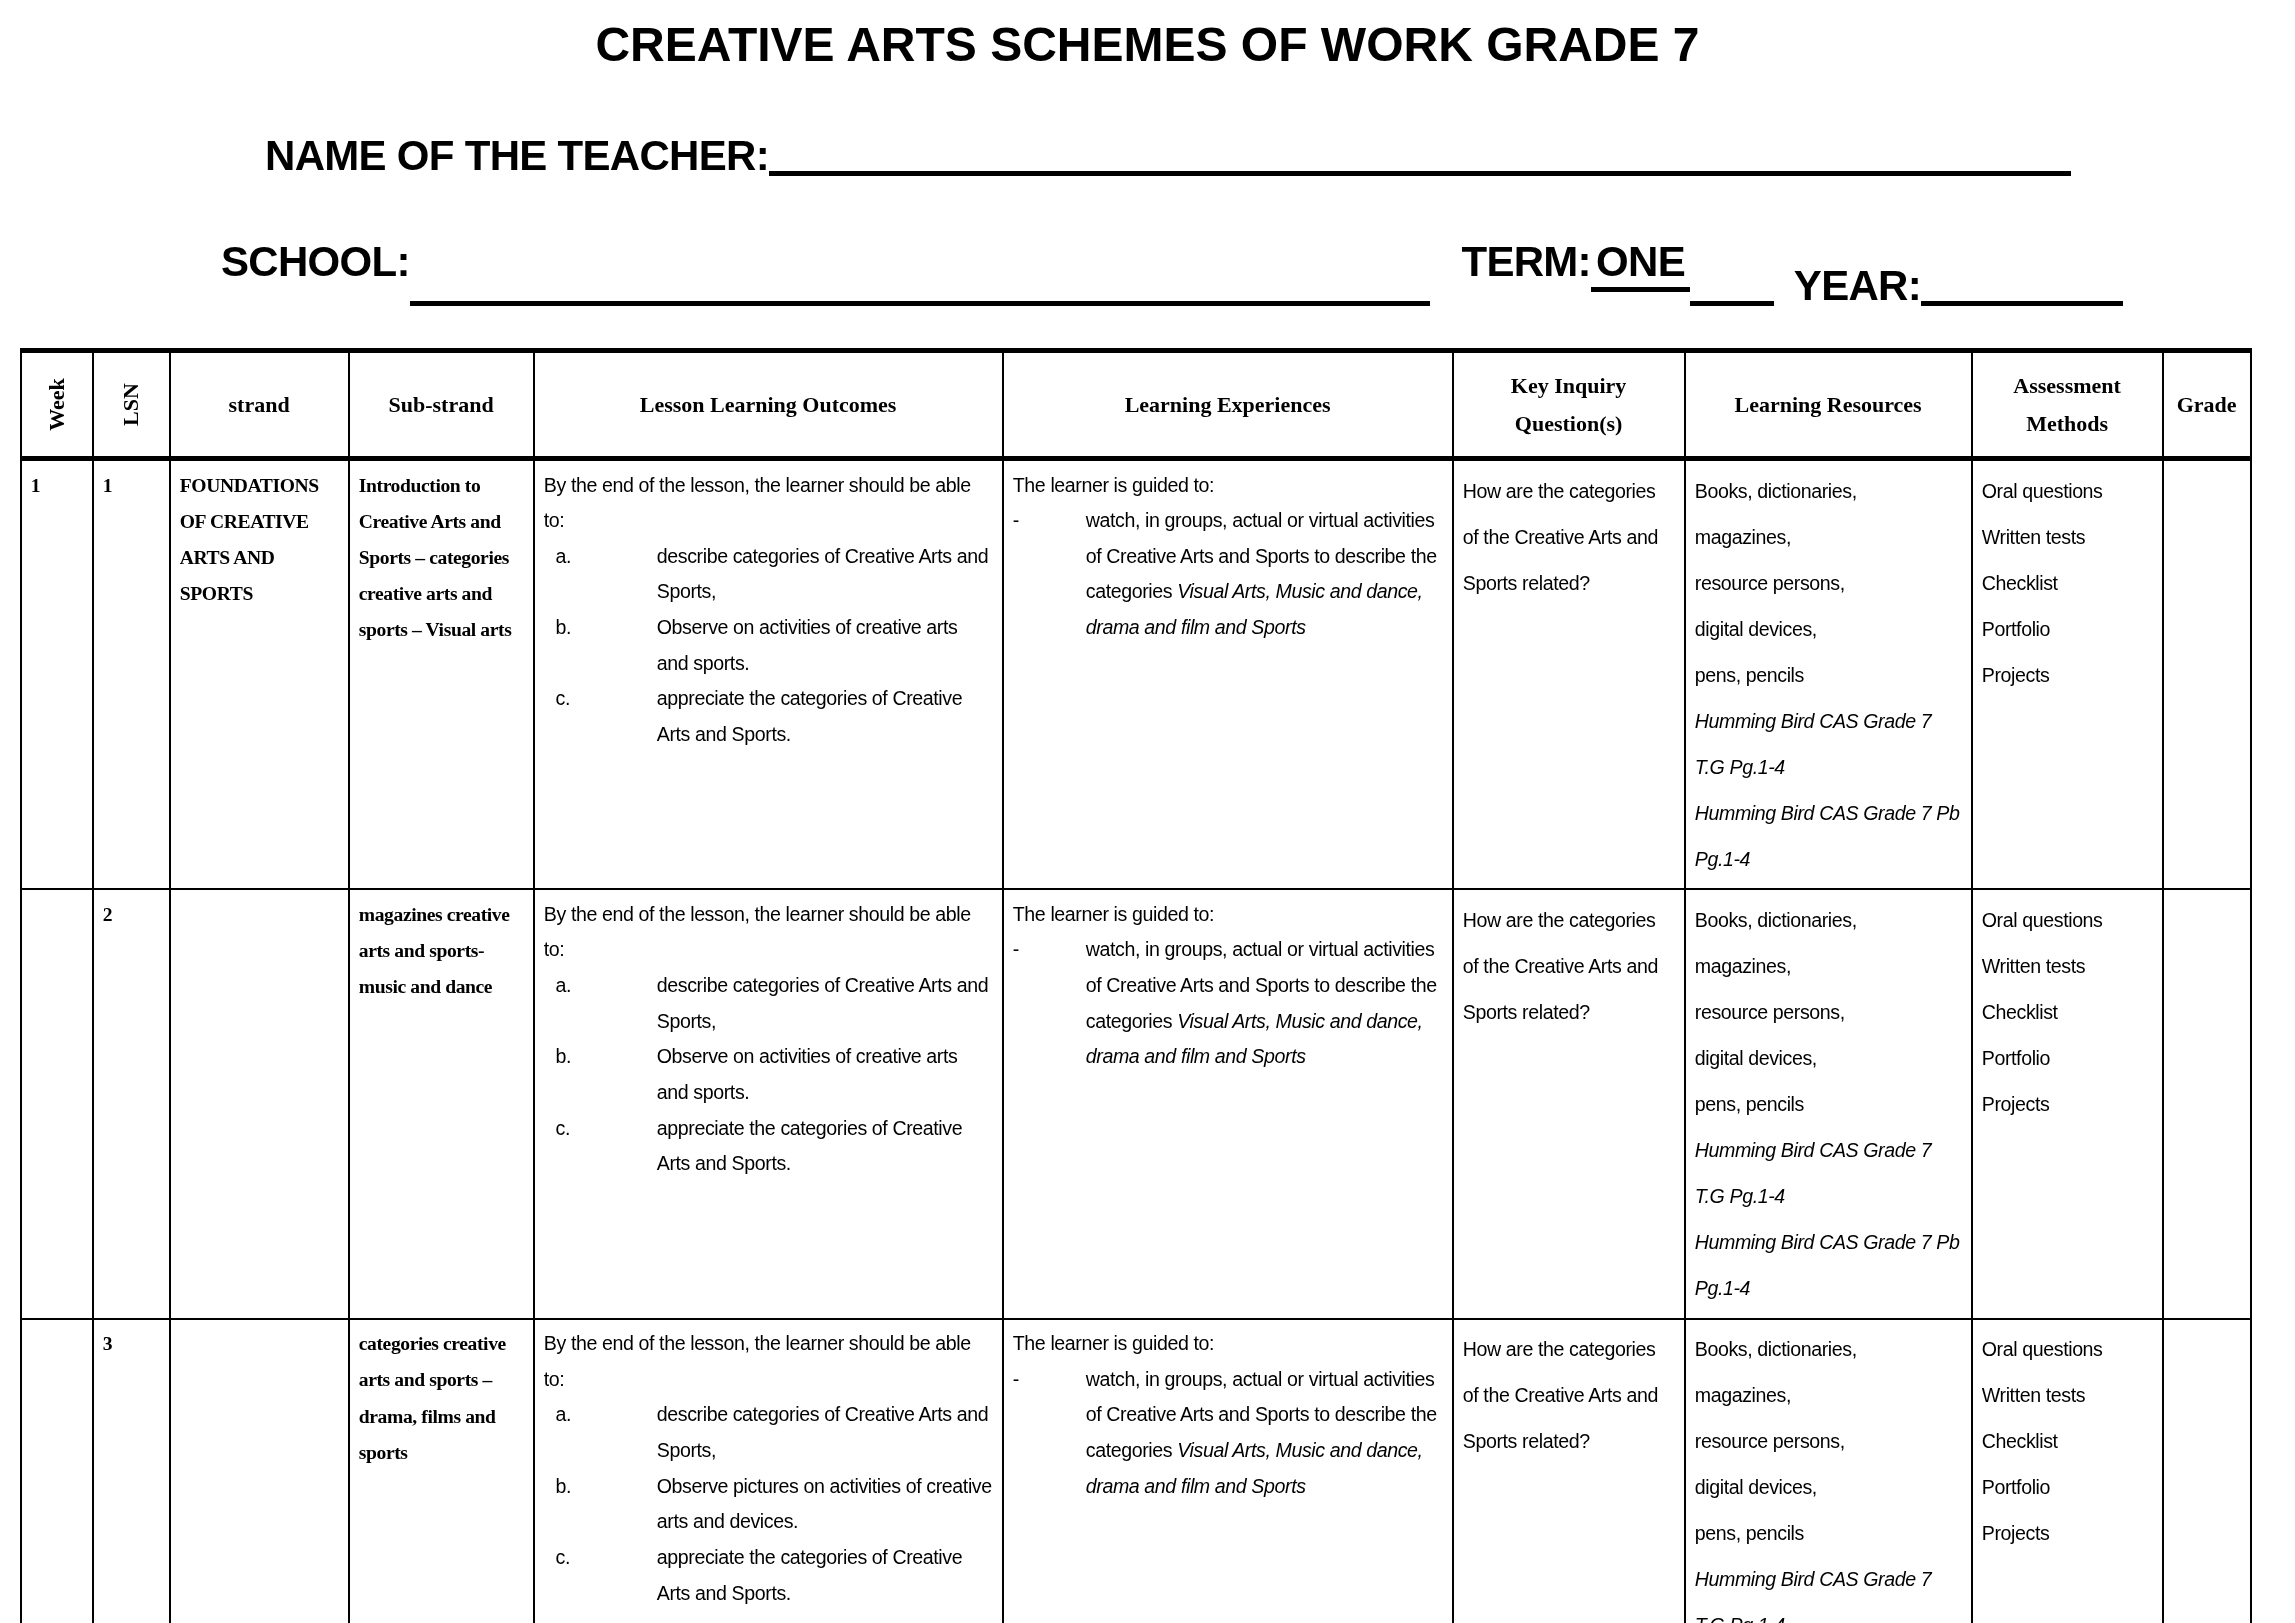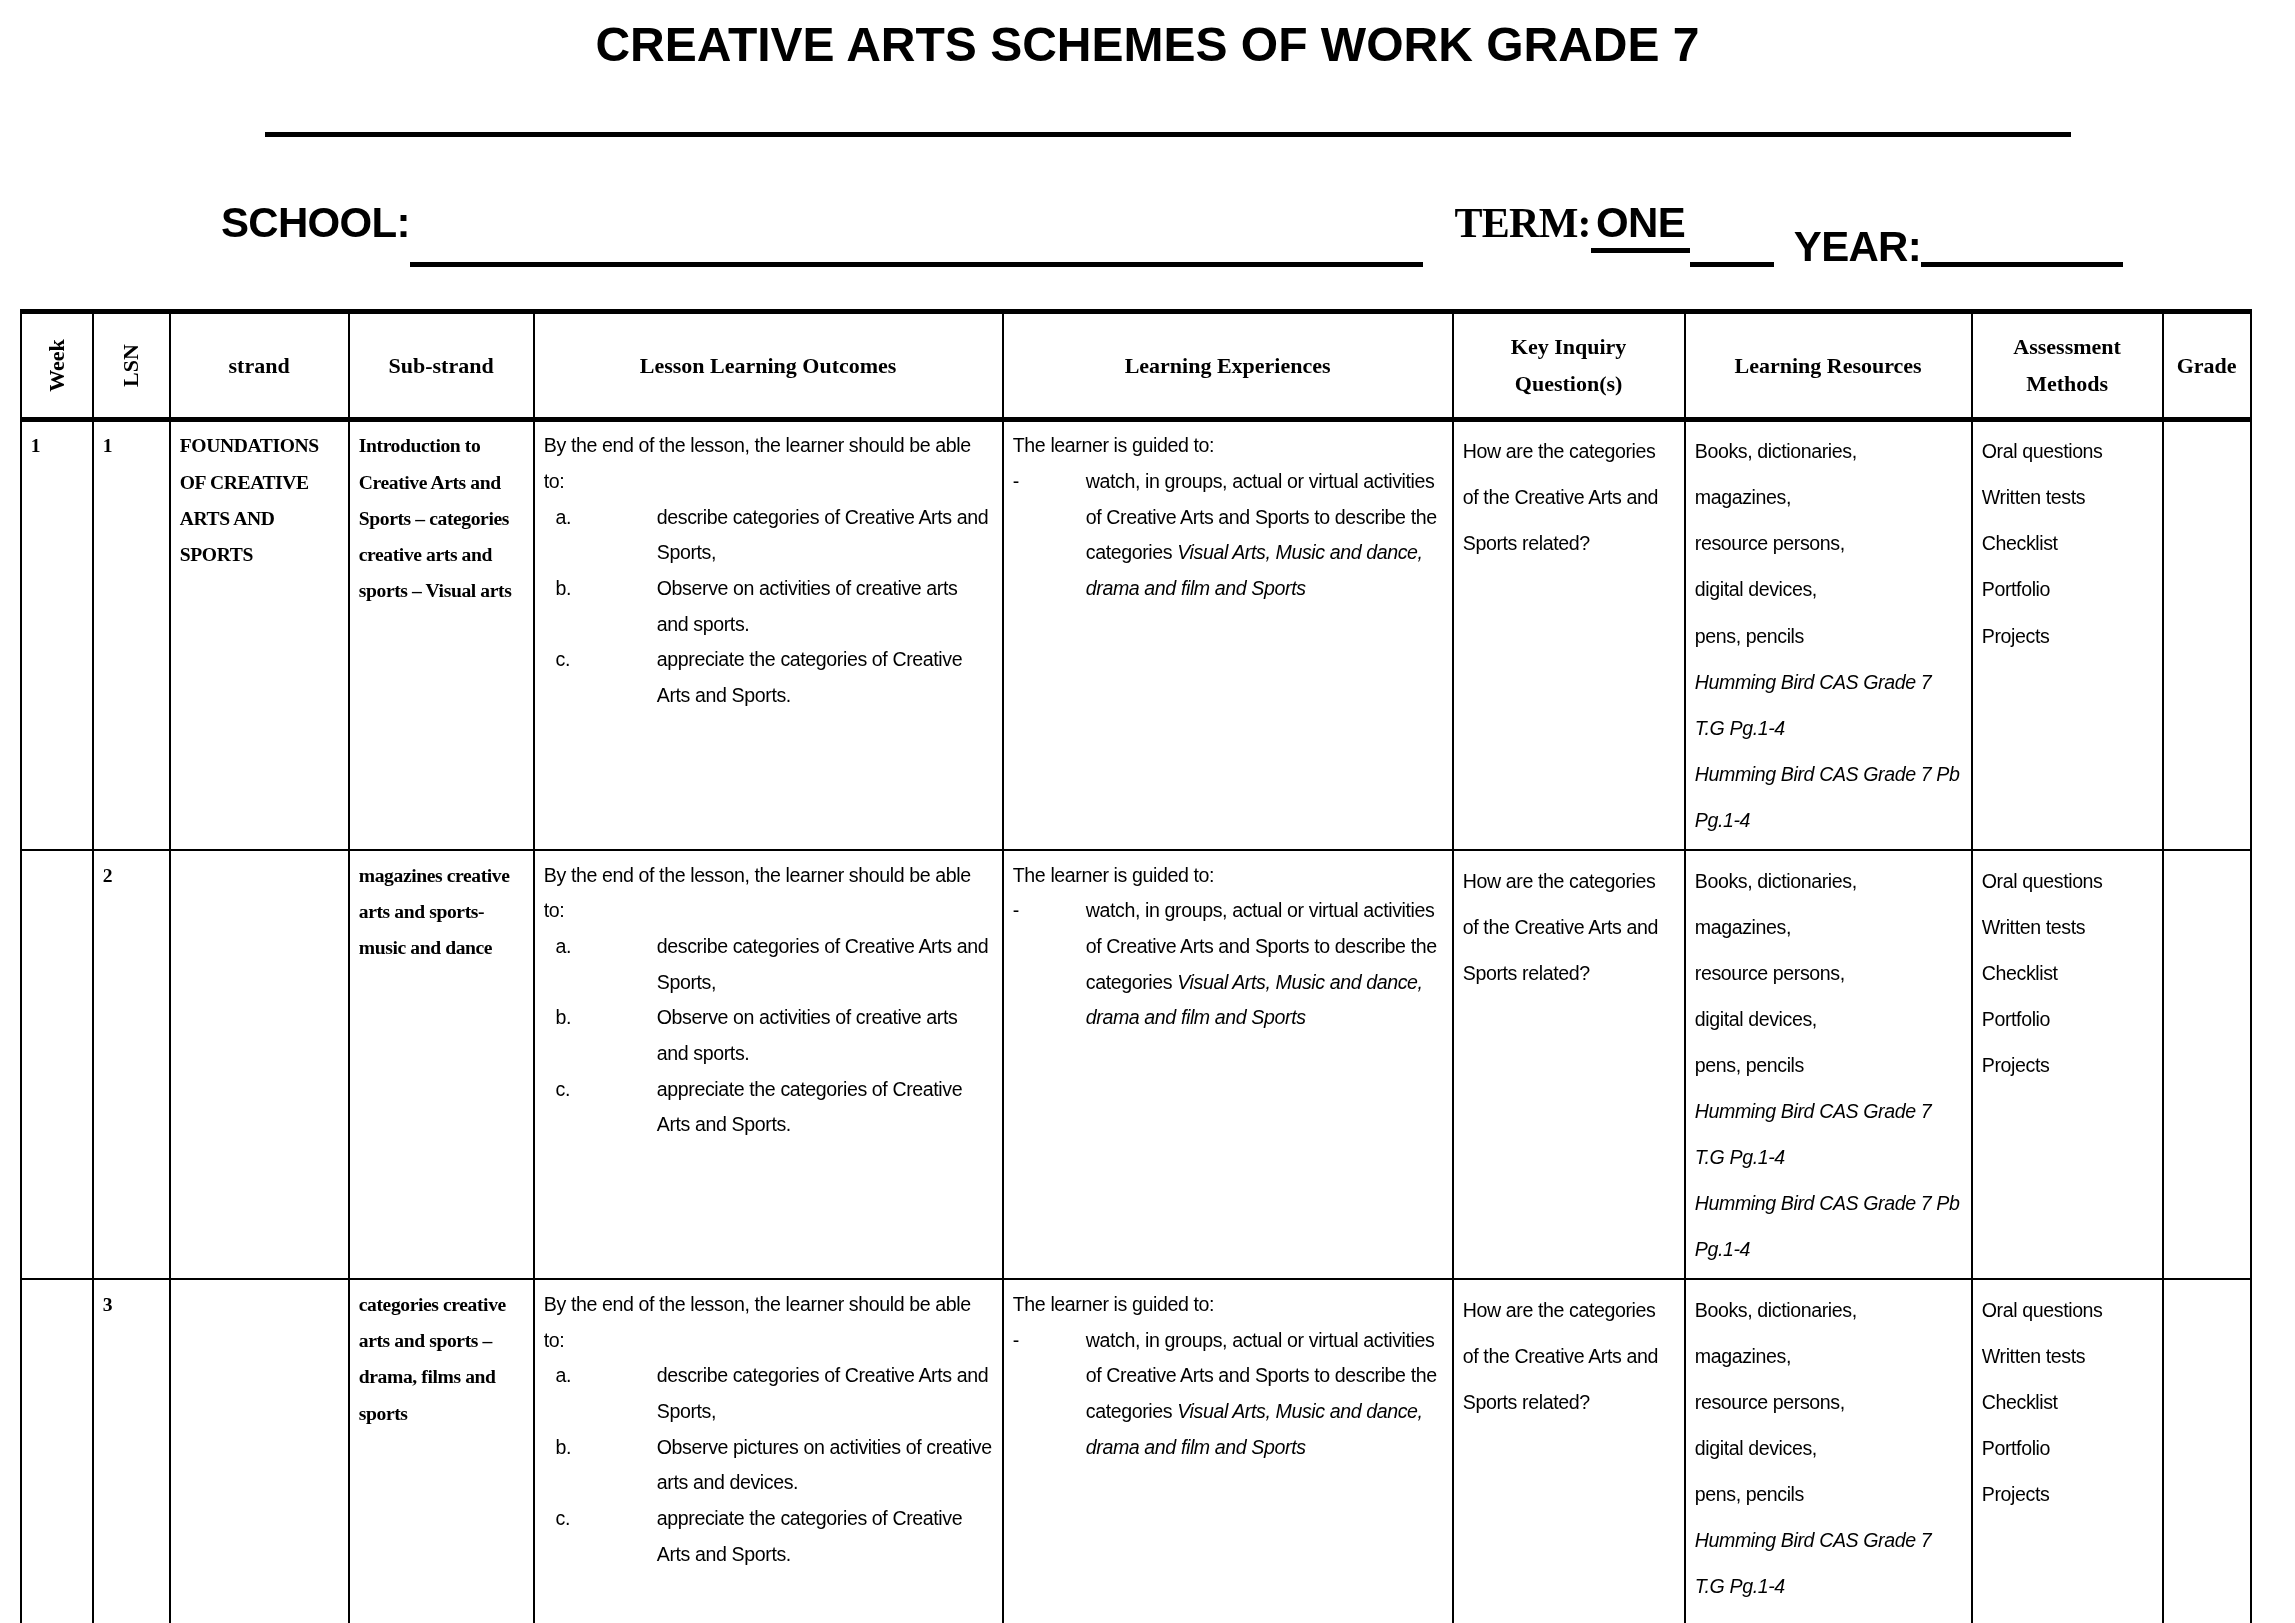--- a/index.html
+++ b/index.html
@@ -26,21 +26,21 @@
     white-space:nowrap;
   }
   .school-row {
     display:flex; align-items:flex-start;
     margin:58px 172px 0 221px;
     font-size:42px; font-weight:bold; letter-spacing:-0.7px;
     white-space:nowrap;
   }
   .blank-fill { flex:1 1 auto; border-bottom:5.9px solid #000; margin-bottom:3.9px; height:0; align-self:flex-end; }
   .blank-fixed { border-bottom:5.9px solid #000; margin-bottom:3.9px; height:0; align-self:flex-end; }
-  .term-label { margin-left:31px;font-family:Liberation Serif, serif; }
+  .term-label { margin-left:31px; }
   .one-value { border-bottom:5.9px solid #000; padding:0 5.2px 1.3px 5.2px; }
   .year-label { margin-left:19.6px;margin-top:24px; }
 
   
   table.sow {
     border-collapse:collapse;
     table-layout:fixed;
     width:2228px;
     margin:38px 0 0 19.6px;
     border:2.6px solid #000;
@@ -83,20 +83,21 @@
   .em { position:absolute; left:0px; }
   .rbook { font-weight:normal; font-style:italic; }
   td.c-exp i { font-style:italic; }
 </style>
 </head>
 <body>
 
 <div class="doc-title">CREATIVE ARTS SCHEMES OF WORK GRADE 7</div>
 
 <div class="name-row">
+  <span>NAME OF THE TEACHER:</span>
   <span class="blank-fill"></span>
 </div>
 
 <div class="school-row">
   <span>SCHOOL:</span>
   <span class="blank-fill"></span>
   <span class="term-label">TERM:</span>
   <span class="one-value">ONE</span>
   <span class="blank-fixed" style="width:84px;"></span>
   <span class="year-label">YEAR:</span>

